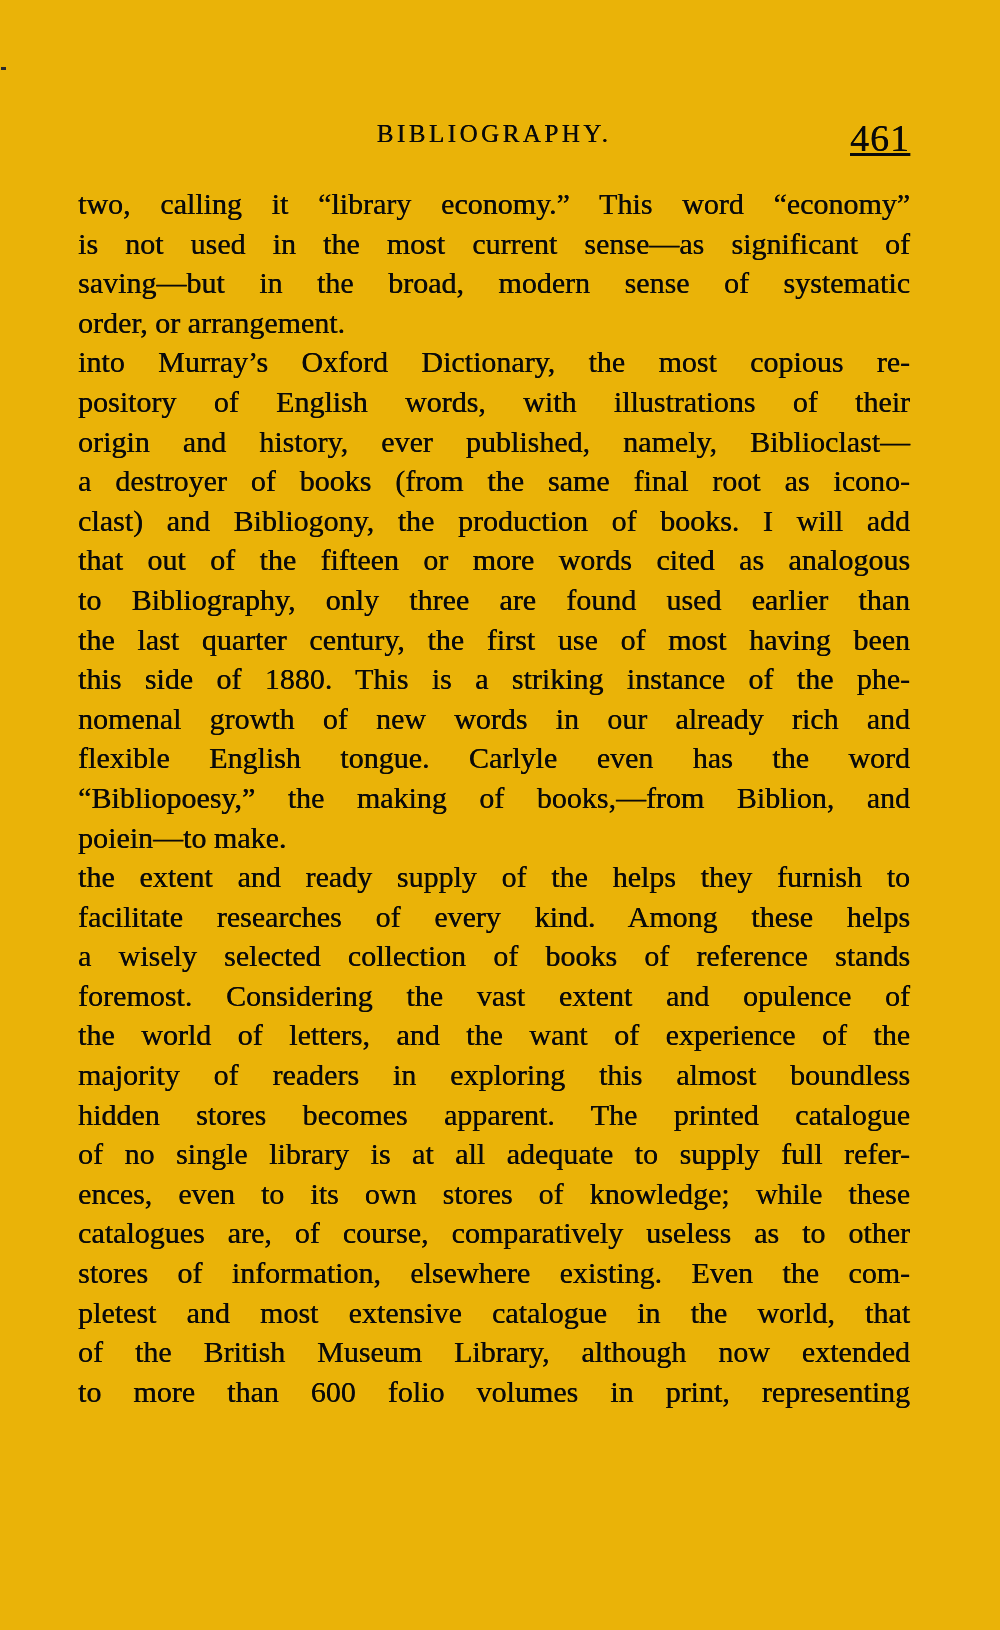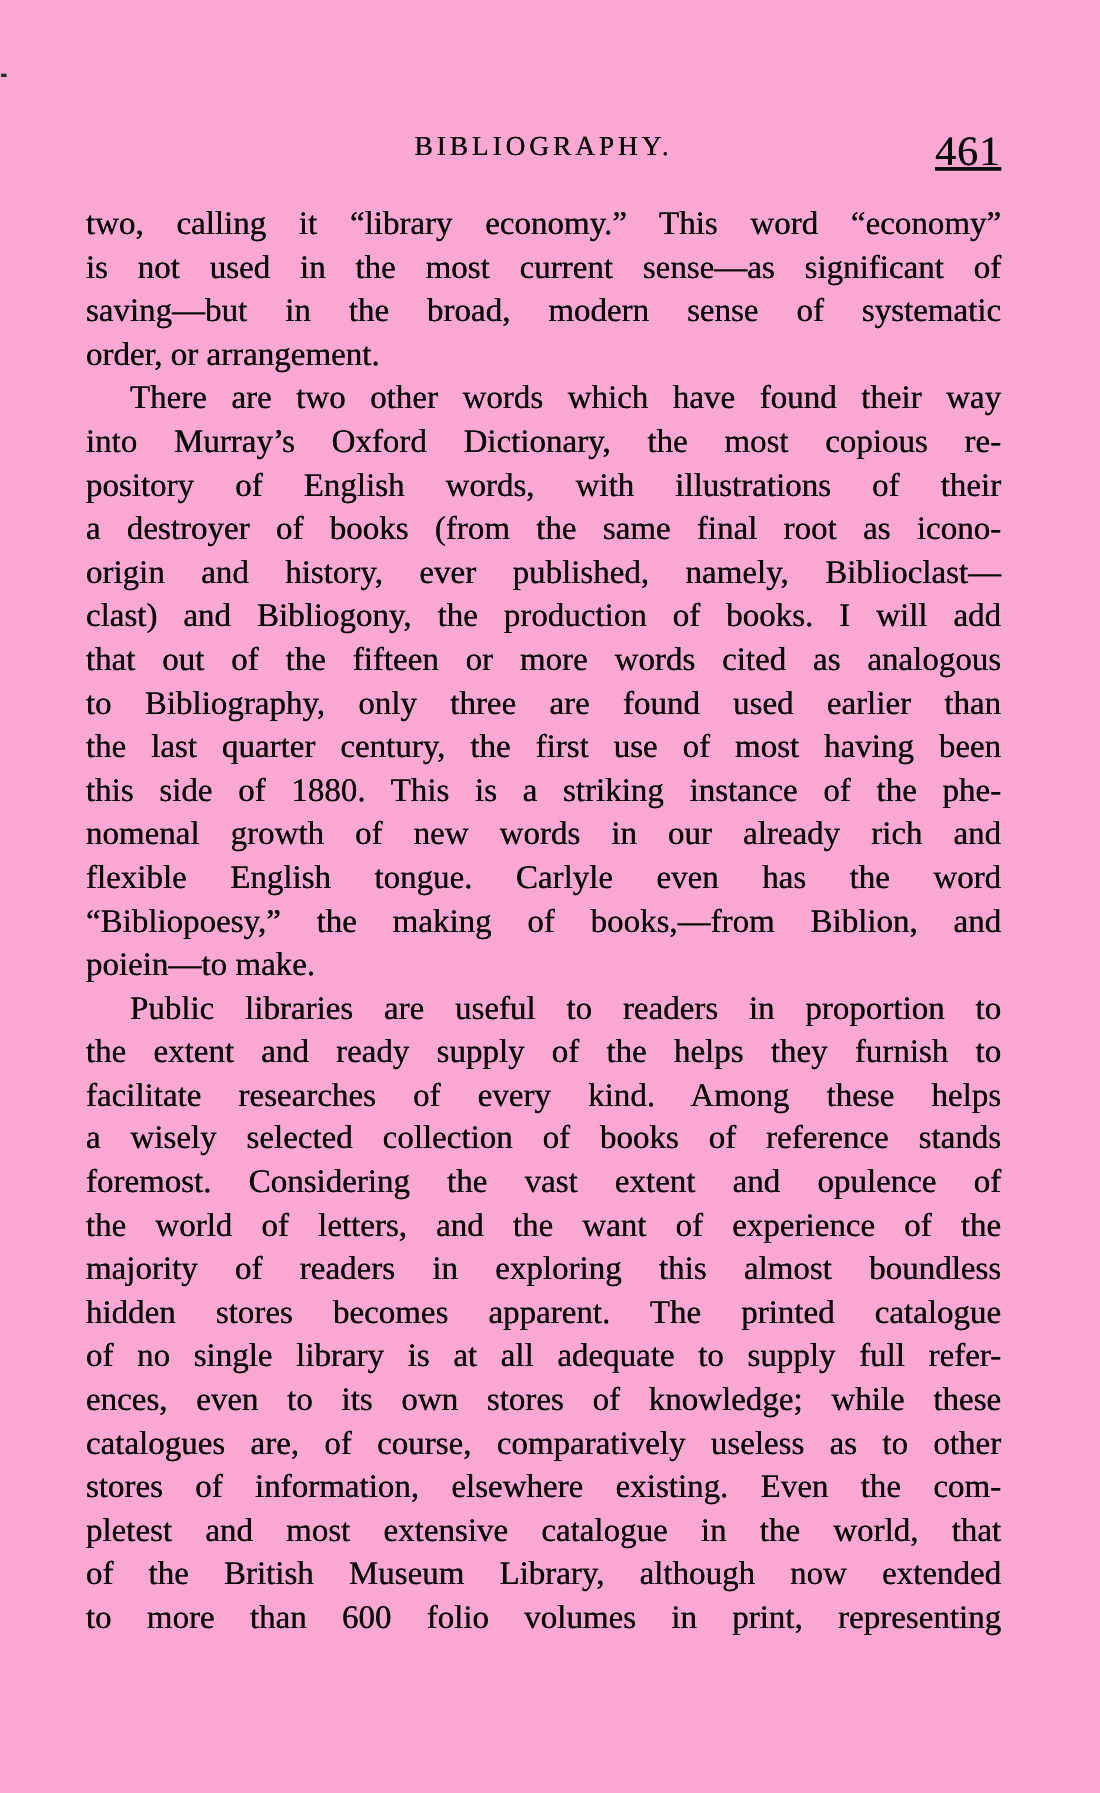--- a/index.html
+++ b/index.html
@@ -4,21 +4,21 @@
 <style>
   html, body {
     margin: 0;
     padding: 0;
     background: #ffffff;
   }
   .page {
     position: relative;
     width: 1000px;
     height: 1630px;
-    background: #f9a8d4;
+    background: #eab308;
     color: #0a0a0a;
     font-family: "Liberation Serif", "DejaVu Serif", serif;
     overflow: hidden;
   }
   
   .page * {
     text-shadow: 0.35px 0 0 currentColor;
   }
   .scan-speck {
     position: absolute;
@@ -91,37 +91,35 @@
   </div>
 
   <div class="text-block">
       <div class="paragraph">
         <div class="line"><span>two, calling it “library economy.” This word “economy”</span></div>
         <div class="line"><span>is not used in the most current sense—as significant of</span></div>
         <div class="line"><span>saving—but in the broad, modern sense of systematic</span></div>
         <div class="line flush"><span>order, or arrangement.</span></div>
       </div>
       <div class="paragraph">
-        <div class="line indent"><span>There are two other words which have found their way</span></div>
         <div class="line"><span>into Murray’s Oxford Dictionary, the most copious re-</span></div>
         <div class="line"><span>pository of English words, with illustrations of their</span></div>
+        <div class="line"><span>origin and history, ever published, namely, Biblioclast—</span></div>
         <div class="line"><span>a destroyer of books (from the same final root as icono-</span></div>
-        <div class="line"><span>origin and history, ever published, namely, Biblioclast—</span></div>
         <div class="line"><span>clast) and Bibliogony, the production of books. I will add</span></div>
         <div class="line"><span>that out of the fifteen or more words cited as analogous</span></div>
         <div class="line"><span>to Bibliography, only three are found used earlier than</span></div>
         <div class="line"><span>the last quarter century, the first use of most having been</span></div>
         <div class="line"><span>this side of 1880. This is a striking instance of the phe-</span></div>
         <div class="line"><span>nomenal growth of new words in our already rich and</span></div>
         <div class="line"><span>flexible English tongue. Carlyle even has the word</span></div>
         <div class="line"><span>“Bibliopoesy,” the making of books,—from </span><span class="italic">Biblion</span><span>, and</span></div>
         <div class="line flush"><span class="italic">poiein</span><span>—to make.</span></div>
       </div>
       <div class="paragraph">
-        <div class="line indent"><span>Public libraries are useful to readers in proportion to</span></div>
         <div class="line"><span>the extent and ready supply of the helps they furnish to</span></div>
         <div class="line"><span>facilitate researches of every kind. Among these helps</span></div>
         <div class="line"><span>a wisely selected collection of books of reference stands</span></div>
         <div class="line"><span>foremost. Considering the vast extent and opulence of</span></div>
         <div class="line"><span>the world of letters, and the want of experience of the</span></div>
         <div class="line"><span>majority of readers in exploring this almost boundless</span></div>
         <div class="line"><span>hidden stores becomes apparent. The printed catalogue</span></div>
         <div class="line"><span>of no single library is at all adequate to supply full refer-</span></div>
         <div class="line"><span>ences, even to its own stores of knowledge; while these</span></div>
         <div class="line"><span>catalogues are, of course, comparatively useless as to other</span></div>

